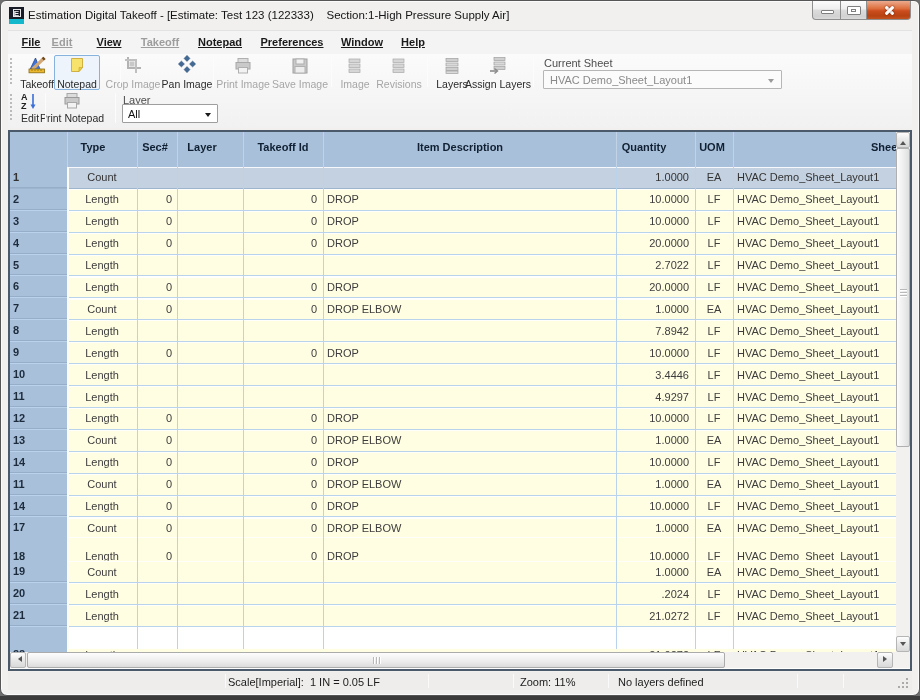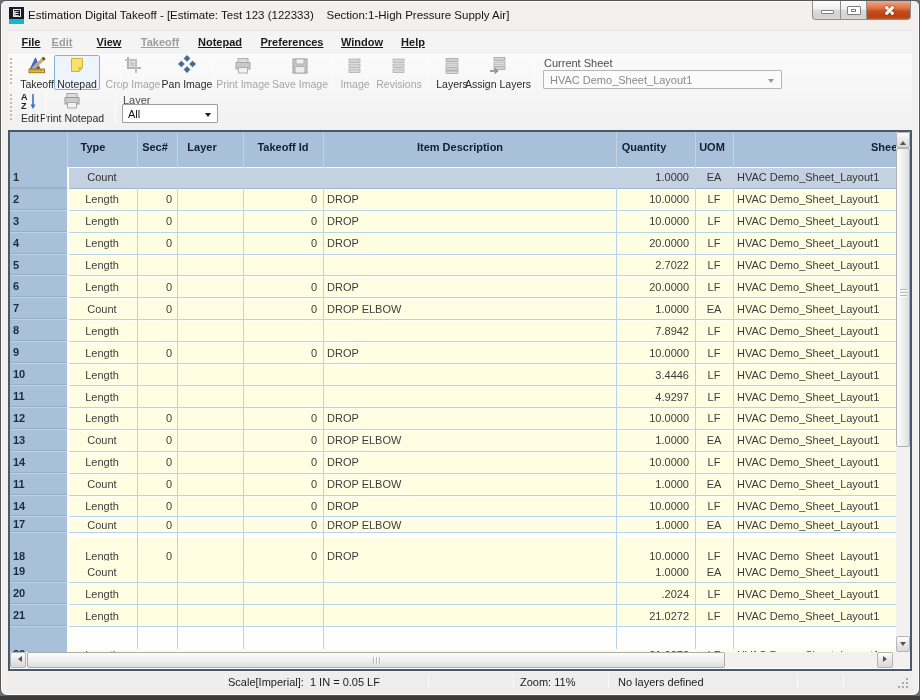--- a/index.html
+++ b/index.html
@@ -430,21 +430,21 @@
 <div class="row" style="top:495.6px;height:21.9px">
       <div class="c num">14</div>
       <div class="c ctr" style="left:57px;width:70px">Length</div>
       <div class="c rt" style="left:127px;width:35px">0</div>
       <div class="c rt" style="left:233px;width:74px">0</div>
       <div class="c lt" style="left:317px;width:289px">DROP</div>
       <div class="c rt" style="left:606px;width:73px">10.0000</div>
       <div class="c ctr" style="left:685px;width:38px">LF</div>
       <div class="c lt sheet" style="left:727px;width:159px">HVAC Demo_Sheet_Layout1</div>
     </div>
-<div class="row" style="top:517.5px;height:15px">
+<div class="row" style="top:517.5px;height:21px">
       <div class="c num">17</div>
       <div class="c ctr" style="left:57px;width:70px">Count</div>
       <div class="c rt" style="left:127px;width:35px">0</div>
       <div class="c rt" style="left:233px;width:74px">0</div>
       <div class="c lt" style="left:317px;width:289px">DROP ELBOW</div>
       <div class="c rt" style="left:606px;width:73px">1.0000</div>
       <div class="c ctr" style="left:685px;width:38px">EA</div>
       <div class="c lt sheet" style="left:727px;width:159px">HVAC Demo_Sheet_Layout1</div>
     </div>
 <div class="row" style="top:537px;height:39px">

